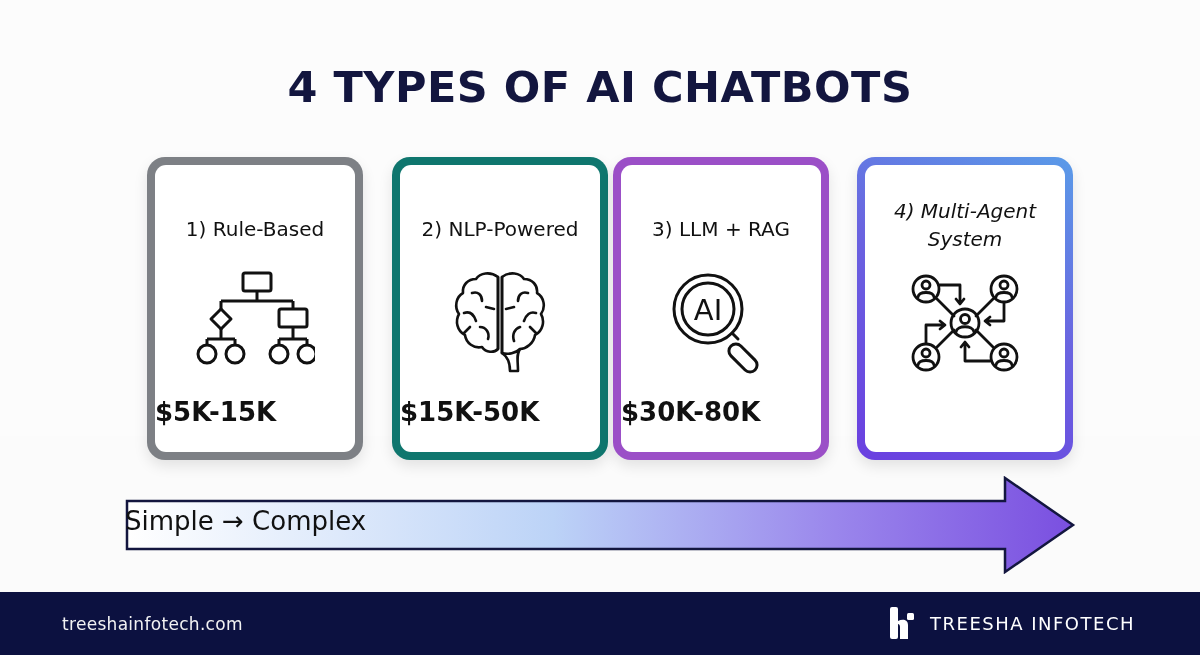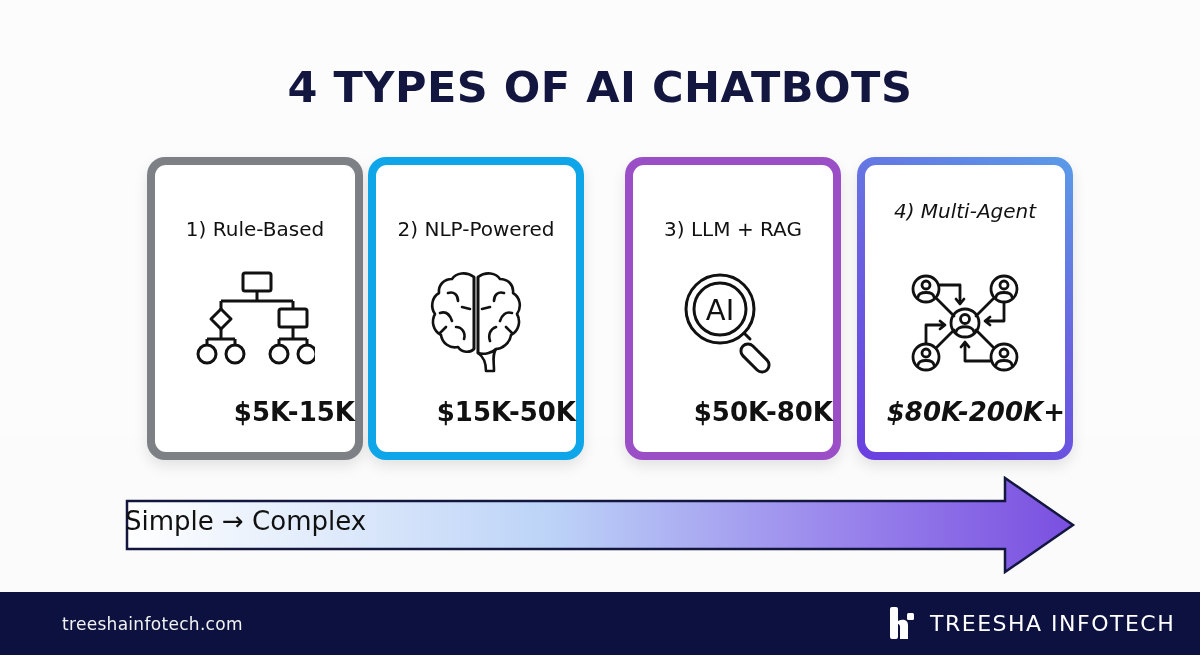--- a/index.html
+++ b/index.html
@@ -20,37 +20,37 @@
     width: 100%; height: 100%; background: #ffffff; border-radius: 11px;
     position: relative;
   }
   .card-title {
     position: absolute; left: 0; right: 0; top: 50px; text-align: center;
     font-size: 20px; font-weight: 500; color: #111; line-height: 28px;
   }
   .card-title.two { top: 32px; }
   .card-icon { position: absolute; left: 50%; transform: translateX(-50%); top: 102px; }
   .card-price {
-    position: absolute; left: 0; right: 0; top: 232px; text-align: right;
+    position: absolute; left: 0; right: 0; top: 232px; text-align: left;
     font-size: 26px; font-weight: bold; color: #111;
   }
   .arrow-wrap { position: absolute; left: 125px; top: 476px; width: 952px; height: 98px; }
   .arrow-label {
     position: absolute; left: 125px; top: 506px; width: 830px; 
     font-size: 26px; font-weight: 500; color: #111;
   }
   .footer {
     position: absolute; left: 0; top: 592px; width: 1200px; height: 75px; background: #0c1140;
   }
   .footer-url {
     position: absolute; left: 62px; top: 22px; color: #f2f2f2; font-size: 17px;
     font-family: "DejaVu Sans", sans-serif; letter-spacing: 0.3px;
   }
   .footer-brand { position: absolute; left: 888px; top: 15px; display: flex; align-items: center; gap: 14px; }
-  .footer-brand-name { color: #ffffff; font-size: 22px; letter-spacing: 1.5px; font-weight: 500; }
+  .footer-brand-name { color: #ffffff; font-size: 18px; letter-spacing: 1.5px; font-weight: 500; }
 </style>
 </head>
 <body>
 
 <div class="canvas">
   <div class="title">4 TYPES OF AI CHATBOTS</div>
 
   <div class="card" style="left:127px; background:#7d8085;margin-left:20px;">
     <div class="card-inner">
       <div class="card-title">1) Rule-Based</div>
@@ -63,53 +63,54 @@
         <path d="M98 60 V72 M84 72 H112 M84 72 V78 M112 72 V78"></path>
         <circle cx="12" cy="87" r="9"></circle>
           <circle cx="40" cy="87" r="9"></circle>
         <circle cx="84" cy="87" r="9"></circle>
           <circle cx="112" cy="87" r="9"></circle>
       </svg>
       <div class="card-price">$5K-15K</div>
     </div>
   </div>
 
-  <div class="card" style="left:368px; background:#0ea5e9;">
+  <div class="card" style="left:392px; background:#0f766e;">
     <div class="card-inner">
       <div class="card-title">2) NLP-Powered</div>
       <svg class="card-icon" width="100" height="110" viewBox="0 0 100 110" fill="none" stroke="#111" stroke-width="2.6" stroke-linecap="round" stroke-linejoin="round">
         <path d="M48 10 C40 4 30 6 26 12 C18 12 12 18 13 26 C6 30 4 40 9 47 C5 54 7 64 15 68 C16 76 24 82 32 80 C36 86 44 86 48 82 Z"></path>
         <path d="M52 10 C60 4 70 6 74 12 C82 12 88 18 87 26 C94 30 96 40 91 47 C95 54 93 64 85 68 C84 76 76 82 70 82 C66 86 58 88 52 86 Z"></path>
         <path d="M48 10 V82 M52 10 V86"></path>
         <path d="M52 86 C58 90 60 96 60 104 H68 C68 94 66 88 70 82"></path>
         <path d="M22 26 C28 24 32 28 32 34 M14 46 C20 44 24 48 26 54 M30 60 C36 60 40 66 38 72 M36 40 L44 42 M20 60 L14 66"></path>
         <path d="M78 26 C72 24 68 28 68 34 M86 46 C80 44 76 48 74 54 M70 60 C64 62 62 68 64 74 M64 40 L56 42 M80 60 L86 66"></path>
       </svg>
       <div class="card-price">$15K-50K</div>
     </div>
   </div>
 
-  <div class="card" style="left:613px; background:#9b4fc7;margin-left:12px;">
+  <div class="card" style="left:613px; background:#9b4fc7;">
     <div class="card-inner">
       <div class="card-title">3) LLM + RAG</div>
       <svg class="card-icon" width="110" height="110" viewBox="0 0 110 110" fill="none" stroke="#111" stroke-width="3" stroke-linecap="round" stroke-linejoin="round">
         <circle cx="42" cy="42" r="34"></circle>
         <circle cx="42" cy="42" r="26"></circle>
         <path d="M66 66 L72 72"></path>
         <rect x="70" y="74" width="14" height="34" rx="7" transform="rotate(-45 77 91)"></rect>
         <text x="42" y="53" text-anchor="middle" font-family="DejaVu Sans, sans-serif" font-size="29" fill="#111" stroke="none">AI</text>
       </svg>
-      <div class="card-price">$50K-80K</div>
+      <div class="card-price">$30K-80K</div>
     </div>
   </div>
 
   <div class="card" style="left:857px; background:linear-gradient(30deg,#6a3fe0 0%,#6a64e0 55%,#5a9be8 100%);font-style:italic;">
     <div class="card-inner">
       <div class="card-title two">
         <div>4) Multi-Agent</div>
+        <div>System</div>
       </div>
       <svg class="card-icon" width="110" height="100" viewBox="0 0 110 100" fill="none" stroke="#111" stroke-width="2.8" stroke-linecap="round" stroke-linejoin="round" style="top:108px;">
 
         <path d="M27 26 L44 43 M83 26 L66 43 M27 74 L44 57 M83 74 L66 57"></path>
 
         <g>
           <circle cx="16" cy="16" r="13"></circle>
             <circle cx="16" cy="12" r="4"></circle>
             <path d="M8 24 C9 18 23 18 24 24"></path>
         </g>
@@ -132,21 +133,20 @@
           <circle cx="94" cy="84" r="13"></circle>
             <circle cx="94" cy="80" r="4"></circle>
             <path d="M86 92 C87 86 101 86 102 92"></path>
         </g>
 
         <path d="M30 12 H50 V30 M46 26 L50 31 L54 26"></path>
         <path d="M94 30 V48 H76 M80 44 L75 48 L80 52"></path>
         <path d="M16 70 V52 H34 M30 48 L35 52 L30 56"></path>
         <path d="M80 88 H55 V70 M51 74 L55 69 L59 74"></path>
       </svg>
-      <div class="card-price">$80K-200K+</div>
     </div>
   </div>
 
   <svg class="arrow-wrap" width="952" height="98" viewBox="0 0 952 98">
     <defs>
       <linearGradient id="arrowGrad" x1="0" y1="0" x2="1" y2="0">
         <stop offset="0" stop-color="#ffffff"></stop>
         <stop offset="0.45" stop-color="#bcd3f7"></stop>
         <stop offset="0.75" stop-color="#9a86ec"></stop>
         <stop offset="1" stop-color="#7a4fe0"></stop>

